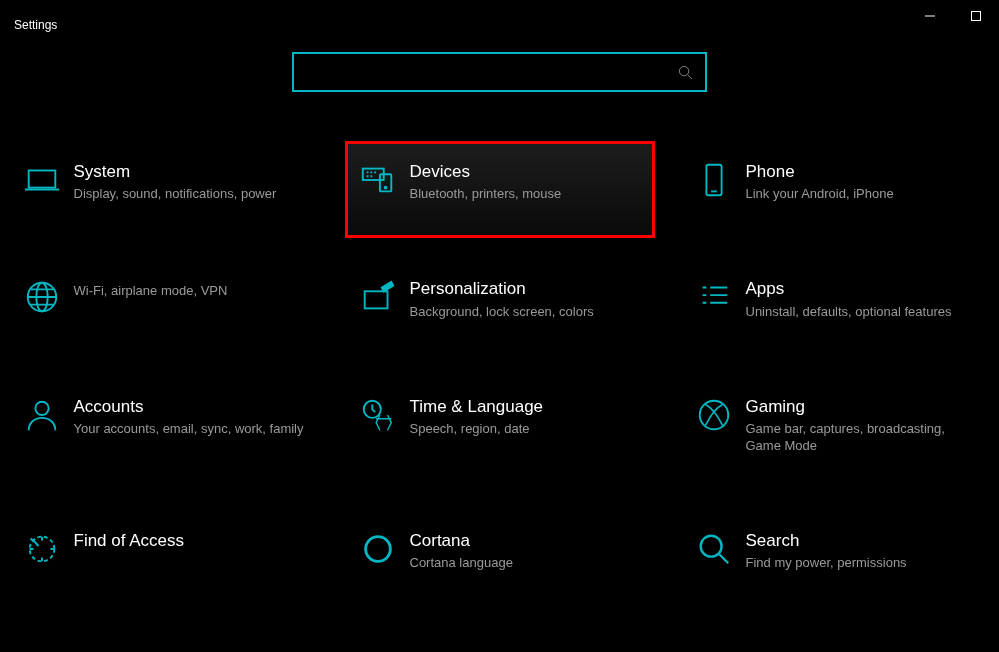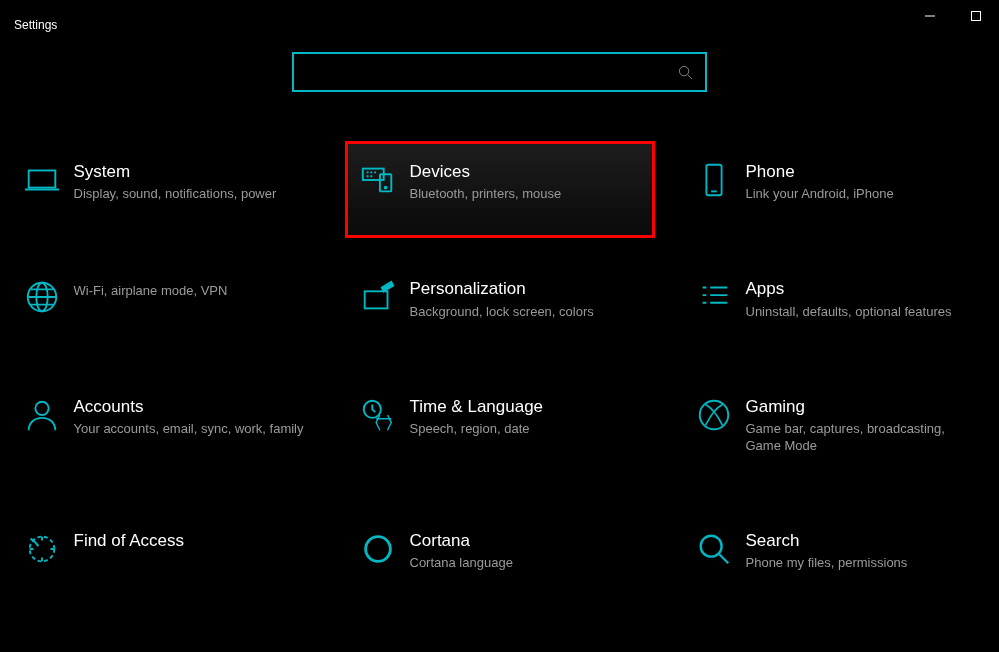--- a/index.html
+++ b/index.html
@@ -197,17 +197,17 @@
 
   <div class="tile">
     <div class="ticon">
       <svg width="38" height="38" viewBox="0 0 40 40" fill="none" stroke="#00b7c3" stroke-width="2.5">
           <circle cx="17" cy="17" r="11"></circle>
           <path d="M25 25l10 10"></path>
         </svg>
     </div>
     <div class="txt">
       <div class="ttitle">Search</div>
-      <div class="tdesc">Phone my files, permissions</div>
+      <div class="tdesc">Find my power, permissions</div>
     </div>
   </div>
 
 </div>
 
 </body></html>

